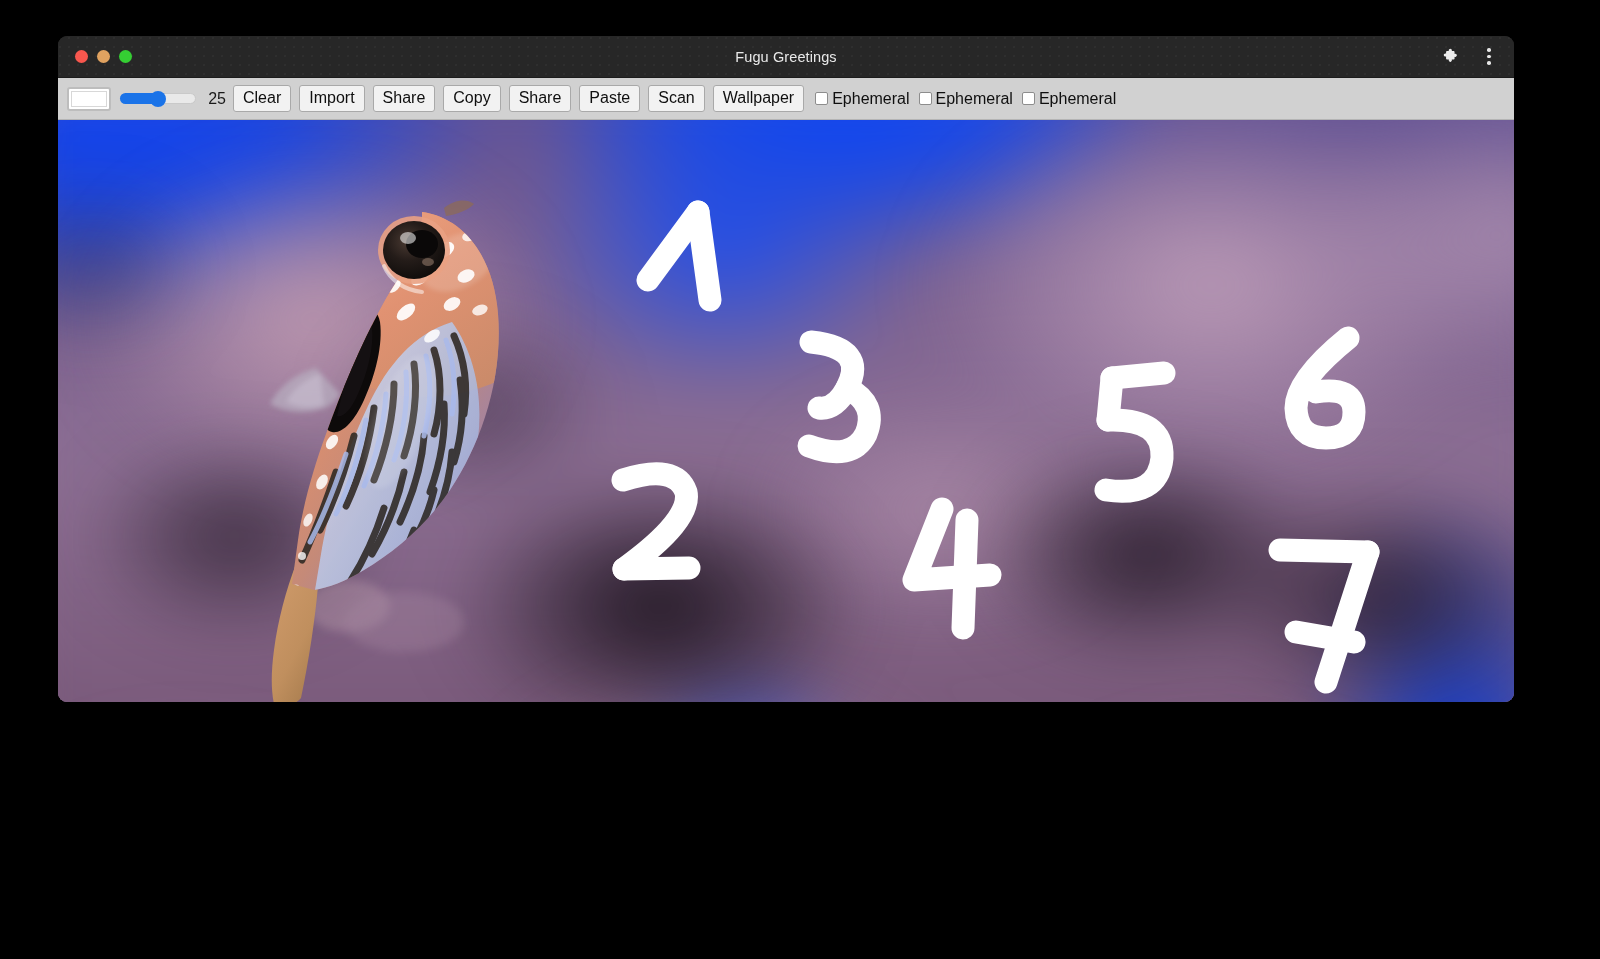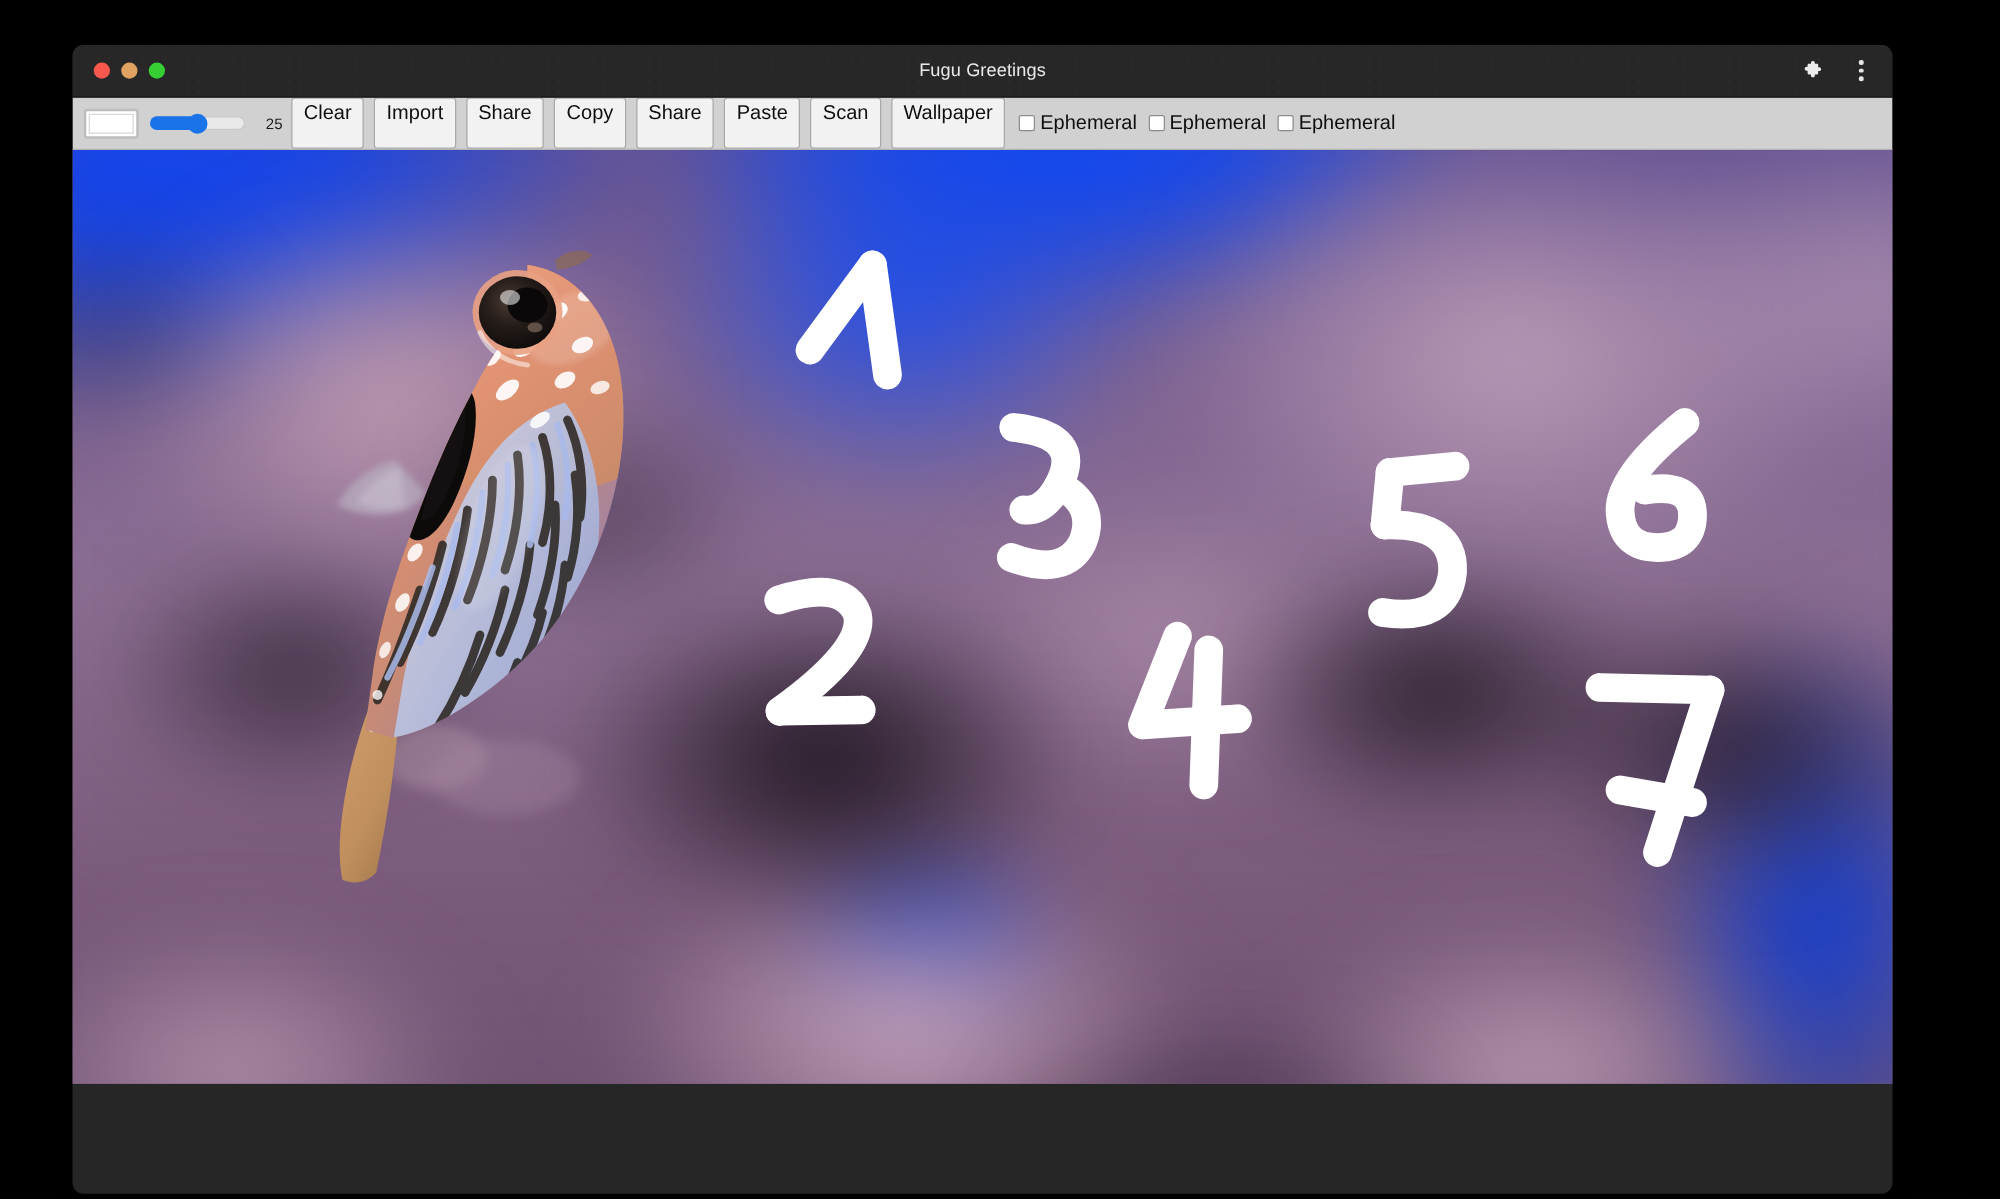--- a/index.html
+++ b/index.html
@@ -18,21 +18,21 @@
     height: 959px;
     background: #000000;
   }
 
   
   #window {
     position: absolute;
     left: 58px;
     top: 36px;
     width: 1456px;
-    height: 919px;
+    height: 666px;
     border-radius: 9px;
     overflow: hidden;
     box-shadow: 0 18px 52px rgba(0,0,0,0.95), 0 4px 16px rgba(0,0,0,0.8);
     background: #262626;
   }
 
   
   #titlebar {
     position: relative;
     height: 41px;
@@ -158,35 +158,35 @@
     position: absolute;
     left: 50%;
     transform: translateX(-50%);
     width: 16px;
     height: 16px;
     border-radius: 50%;
     background: #1a73e8;
   }
 
   .slider-value {
-    font-size: 12px;
+    font-size: 16px;
     color: #1a1a1a;
     margin-right: 7px;
     min-width: 22px;
     text-align: right;
   }
 
   .tb-btn {
     font-family: "Liberation Sans", sans-serif;
     font-size: 16px;
     color: #0f0f0f;
     background: #f2f2f2;
     border: 1px solid #a9a9a9;
     border-radius: 3px;
-    padding: 2px 9px 17px 9px;
+    padding: 2px 9px 3px 9px;
     margin-right: 8px;
     line-height: 20px;
     cursor: default;
   }
 
   .cb-group {
     display: flex;
     align-items: center;
     gap: 0;
     margin-left: 3px;

